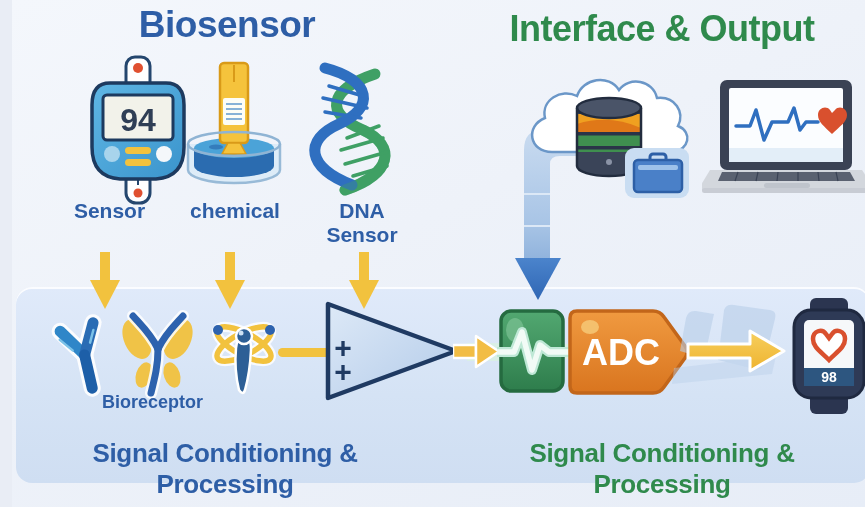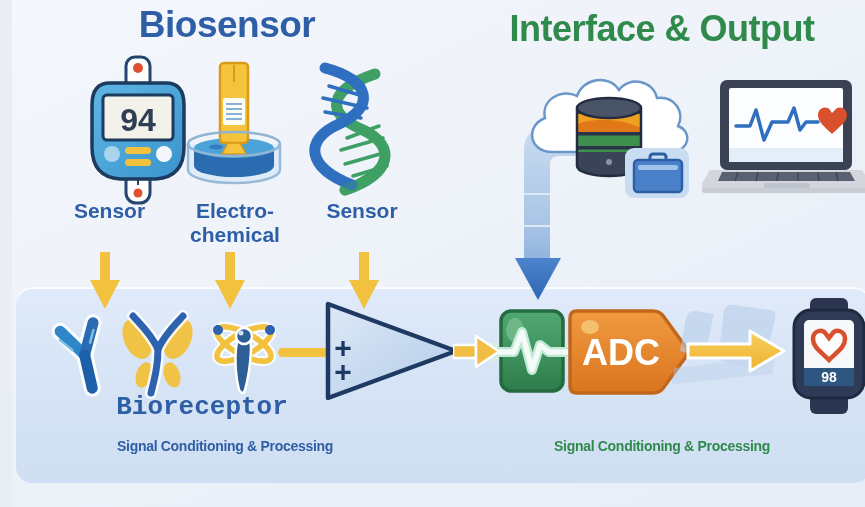--- a/index.html
+++ b/index.html
@@ -4,24 +4,24 @@
 <style>
   html,body{margin:0;padding:0;}
   body{font-family:"Liberation Sans",sans-serif;background:#e9edf5;}
   #stage{position:relative;width:865px;height:507px;overflow:hidden;
          background:linear-gradient(155deg,#f4f7fc 0%,#eef2f9 45%,#e7edf7 100%);margin-left:12px;}
   .abs{position:absolute;}
   .title{font-weight:bold;text-align:center;letter-spacing:-0.5px;}
   .title-blue{color:#2e5ea6;font-size:37px;}
   .title-green{color:#2f8a4c;font-size:36px;}
   .sensor-label{color:#2e5ea6;font-weight:bold;font-size:21px;line-height:1.12;text-align:center;}
-  .caption{font-weight:bold;font-size:14px;text-align:center;letter-spacing:-0.3px;}
+  .caption{font-weight:bold;font-size:26px;text-align:center;letter-spacing:-0.3px;}
   .caption-blue{color:#2e5ea6;}
   .caption-green{color:#2f8a4c;}
-  .bioreceptor-label{color:#2e5ea6;font-weight:bold;font-size:26px;text-align:center;font-family:Liberation Mono, monospace;}
+  .bioreceptor-label{color:#2e5ea6;font-weight:bold;font-size:18px;}
   #panel{left:4px;top:287px;width:854px;height:196px;border-radius:16px;
          background:linear-gradient(180deg,#e0eafa 0%,#d5e3f5 55%,#cfdef2 100%);
          box-shadow:inset 0 2px 0 rgba(255,255,255,.85);}
   svg text{font-family:"Liberation Sans",sans-serif;}
 </style>
 </head>
 <body>
 
 <div id="stage">
 
@@ -86,24 +86,24 @@
       </g>
       <path d="M44,64 C8,80 12,108 57,125" stroke="#2f6fc0" stroke-width="11" opacity="0.0"></path>
       <path d="M68,70 C102,86 97,114 50,130" stroke="#3fa065" stroke-width="11" opacity="0.35"></path>
     </g>
   </svg>
 
   <div class="abs sensor-label" style="left:10px;top:199px;width:175px;">
     <div>Sensor</div>
   </div>
   <div class="abs sensor-label" style="left:173px;top:199px;width:100px;">
-    <div>Electro-</div>
     <div>chemical</div>
   </div>
   <div class="abs sensor-label" style="left:300px;top:199px;width:100px;">
+    <div>DNA</div>
     <div>Sensor</div>
   </div>
 
   <svg class="abs" style="left:75px;top:252px;" width="36" height="60" viewBox="0 0 36 60">
     <rect x="13" y="0" width="10" height="30" fill="#f2c23e"></rect>
       <polygon points="3,28 33,28 18,57" fill="#f2c23e"></polygon>
   </svg>
   <svg class="abs" style="left:200px;top:252px;" width="36" height="60" viewBox="0 0 36 60">
     <rect x="13" y="0" width="10" height="30" fill="#f2c23e"></rect>
       <polygon points="3,28 33,28 18,57" fill="#f2c23e"></polygon>

